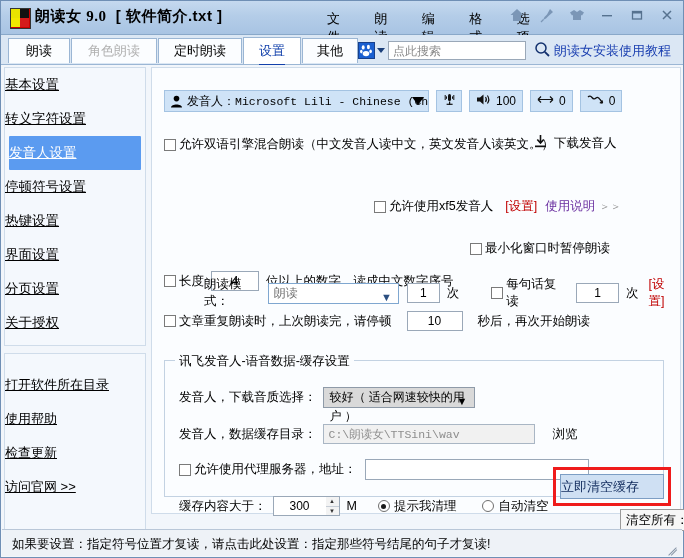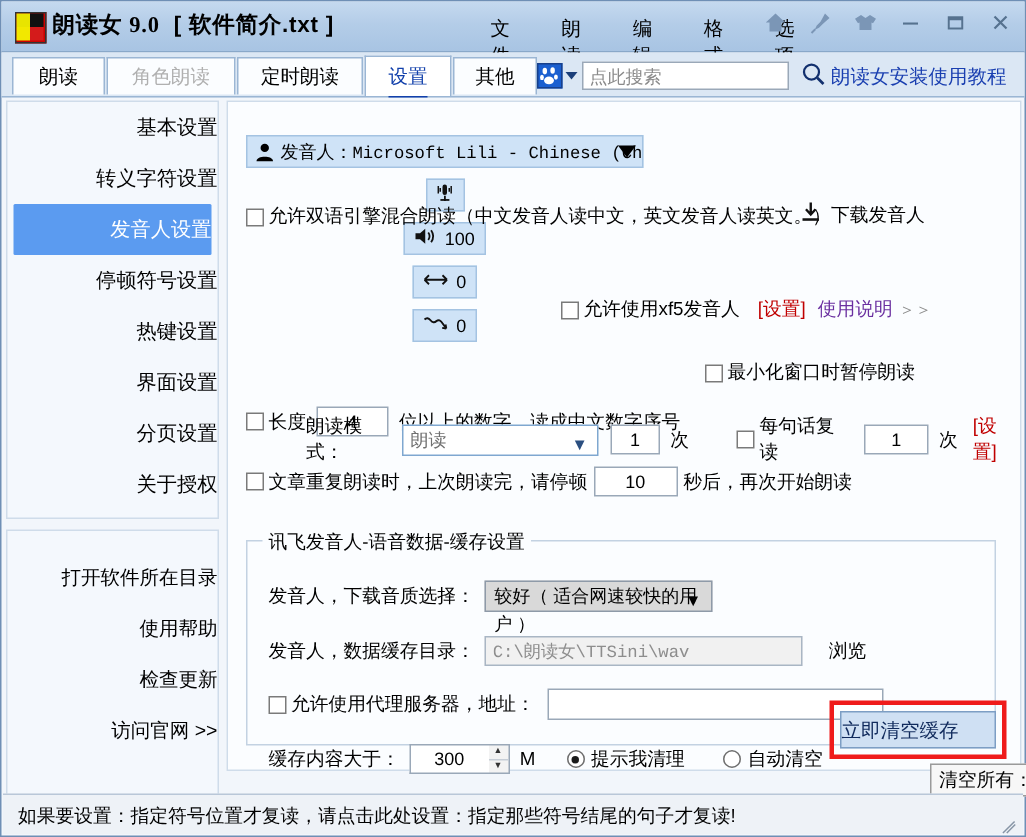--- a/index.html
+++ b/index.html
@@ -51,29 +51,29 @@
       font-family:"Liberation Sans",sans-serif;}
   .searchbox::placeholder{color:#8a8a8a;}
   .mag{margin-left:8px;color:#12306e;}
   .tuto{position:absolute;left:553px;top:7px;font-size:13px;color:#1a3fb0;cursor:pointer;}
 
   
   .sidebar{position:absolute;left:3px;top:66px;width:142px;height:447px;}
   .sbgroup{background:#f4f8fd;border:1px solid #cfdcea;box-sizing:border-box;}
   .sbgroup.a{height:279px;}
   .sbgroup.b{margin-top:7px;height:200px;}
-  .sbitem{height:34px;line-height:34px;text-align:right;font-size:13.5px;cursor:default;}
+  .sbitem{height:34px;line-height:34px;text-align:left;font-size:13.5px;cursor:default;text-decoration:underline;}
   .sbitem.sel{background:#5b9bf0;color:#fff;margin:0 4px;border-radius:1px;}
   .sbitem.link{font-size:13px;}
 
   
   .content{position:absolute;left:150px;top:66px;width:530px;height:447px;
      background:#fbfdff;border:1px solid #cfdcea;box-sizing:border-box;}
 
-  .voicerow{position:absolute;left:12px;top:22px;display:flex;align-items:center;gap:7px;flex-direction:column;}
+  .voicerow{position:absolute;left:12px;top:22px;display:flex;align-items:center;gap:7px;}
   .vselect{width:265px;height:22px;background:#cfe3f7;border:1px solid #a4c3e2;
      display:flex;align-items:center;box-sizing:border-box;padding-left:5px;position:relative;}
   .vselect .person{margin-right:4px;display:flex;}
   .vselect .lbl{font-size:12px;white-space:nowrap;overflow:hidden;}
   .vselect .mono{font-family:"Liberation Mono","DejaVu Sans Mono",monospace;font-size:11.5px;}
   .vselect .dd{position:absolute;right:4px;top:6px;width:0;height:0;
      border-left:6px solid transparent;border-right:6px solid transparent;border-top:8px solid #000;}
   .chip{height:22px;background:#cfe3f7;border:1px solid #a4c3e2;display:flex;align-items:center;
      justify-content:center;gap:5px;box-sizing:border-box;font-size:12px;padding:0 6px;}
   .chip.sq{width:26px;padding:0;}
@@ -370,21 +370,21 @@
       <span class="cb" style="margin-left:32px;"></span>
       <span>每句话复读</span>
       <input class="txtin" style="width: 43px; margin-left: 8px;" value="1">
       <span style="margin-left:7px;">次</span>
       <span class="red" style="margin-left:10px;">[设置]</span>
     </div>
 
     <div class="row" style="left:12px;top:243px;">
       <span class="cb"></span>
       <span>文章重复朗读时，上次朗读完，请停顿</span>
-      <input class="txtin" style="width: 56px; margin: 0px 4px;" value="10">
+      <input class="txtin" style="width: 56px; margin: 0px 15px;" value="10">
       <span>秒后，再次开始朗读</span>
     </div>
 
     <div class="groupbox">
       <div class="gbtitle">讯飞发音人-语音数据-缓存设置</div>
 
       <div class="row" style="left:14px;top:26px;">
         <span>发音人，下载音质选择：</span>
         <span class="sel3" style="width:152px;margin-left:6px;">
           <span>较好（ 适合网速较快的用户 ）</span>

